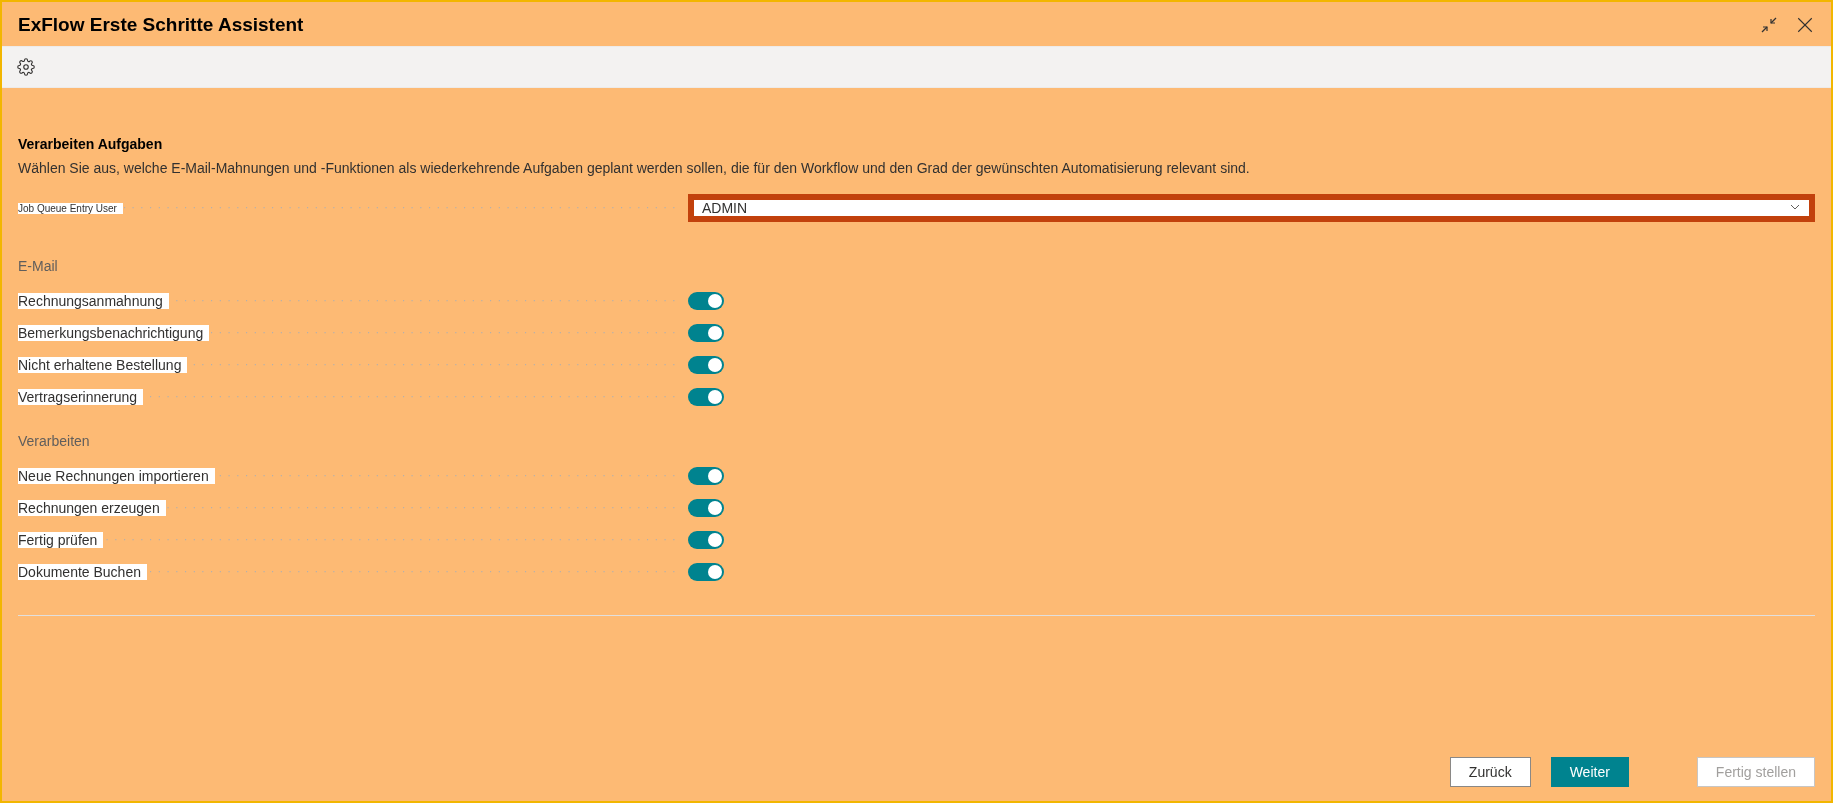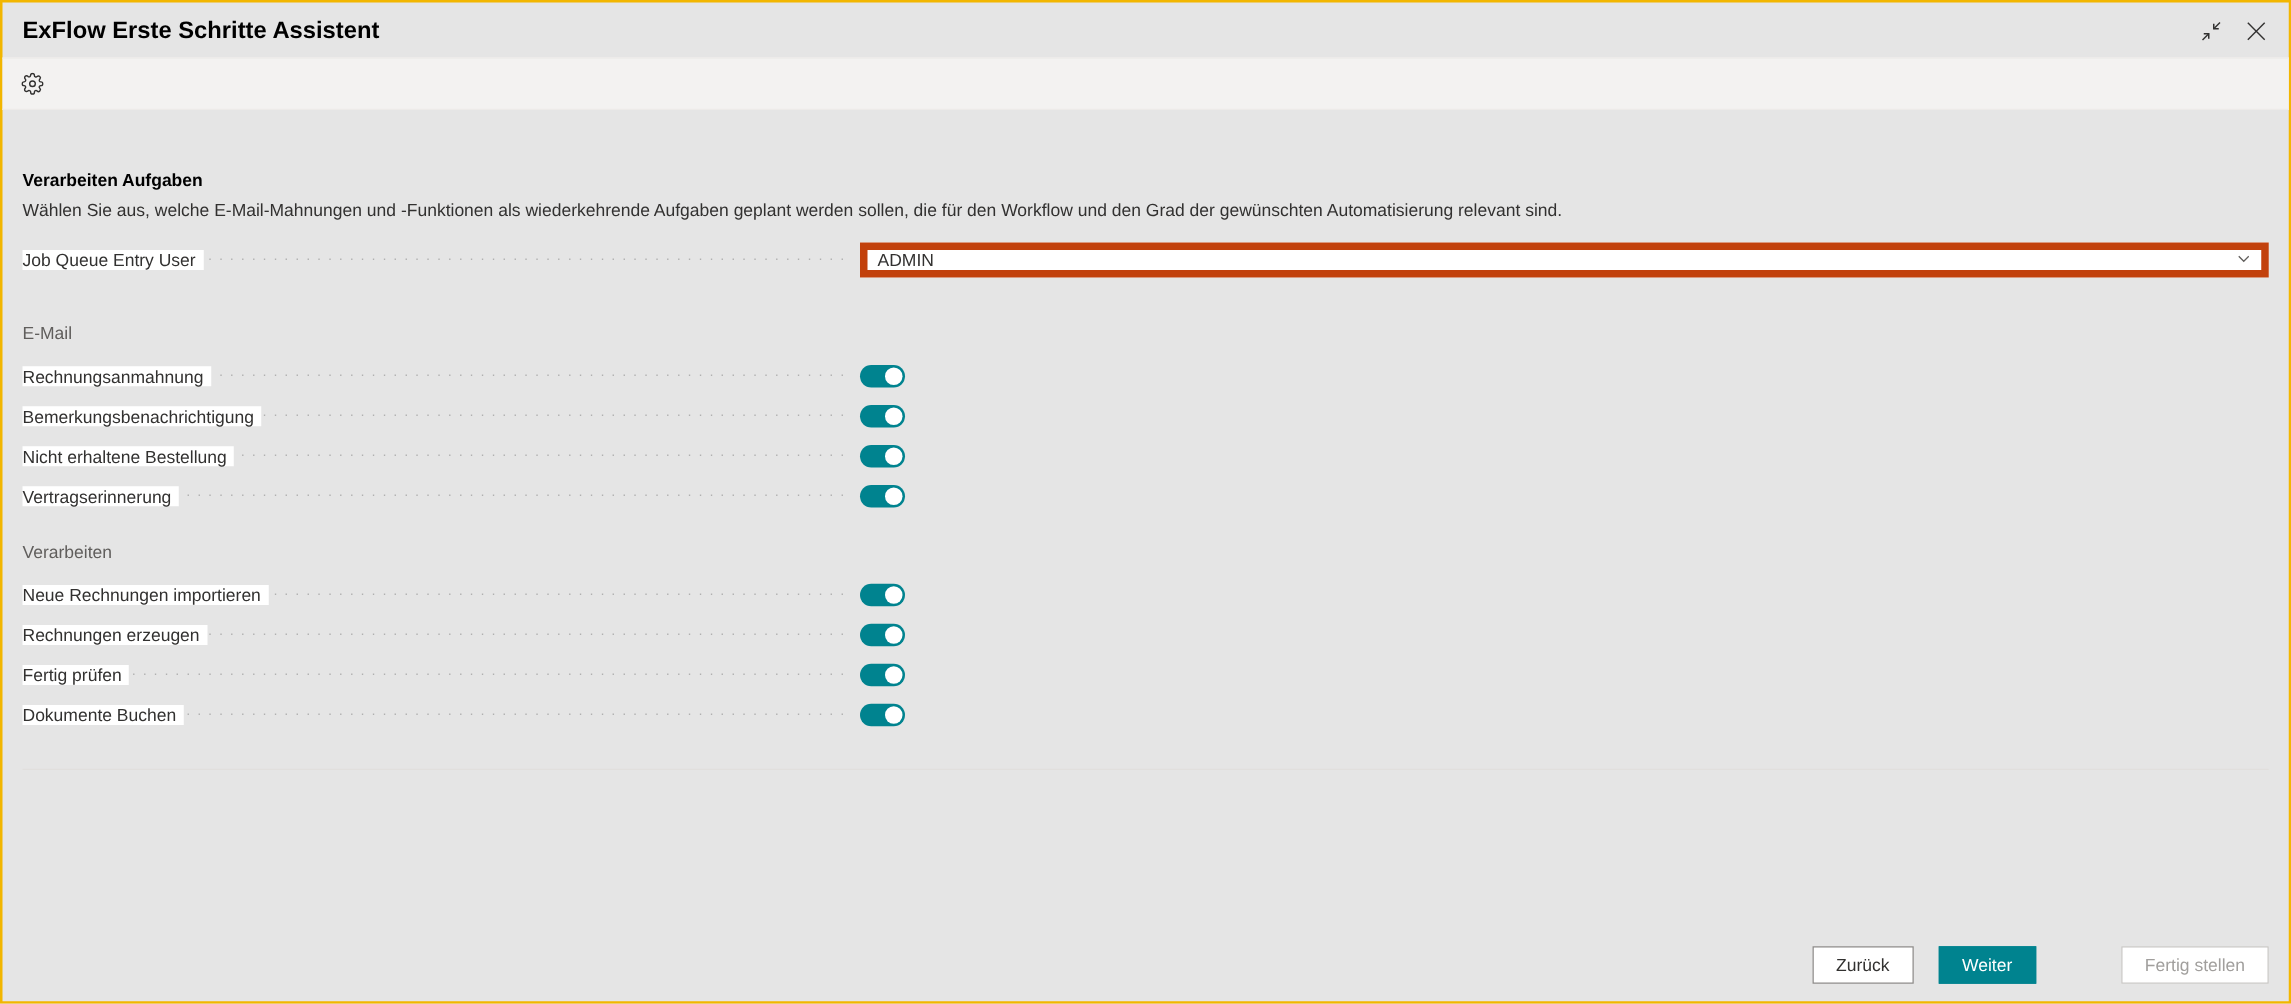--- a/index.html
+++ b/index.html
@@ -9,21 +9,21 @@
     font-size: 14px;
     color: #323130;
     background: #fff;
   }
   .window {
     width: 1833px;
     height: 803px;
     border: 2px solid #f2b600;
     display: flex;
     flex-direction: column;
-    background: #e5e5e5;
+    background: #fdba74;
   }
   .titlebar {
     display: flex;
     align-items: center;
     justify-content: space-between;
     padding: 12px 16px 10px 16px;
   }
   .titlebar h1 {
     margin: 0;
     font-size: 19px;
@@ -101,21 +101,21 @@
     letter-spacing: 1px;
     white-space: nowrap;
     overflow: hidden;
     z-index: 0;
   }
   .field-label {
     background: #fff;
     position: relative;
     z-index: 1;
     padding-right: 6px;
-    font-size: 14px;
+    font-size: 10px;
     color: #323130;
   }
   .field-control { flex: 1; }
 
   .select-box {
     width: 100%;
     display: flex;
     align-items: center;
     justify-content: space-between;
     border: 6px solid #c2410c;

